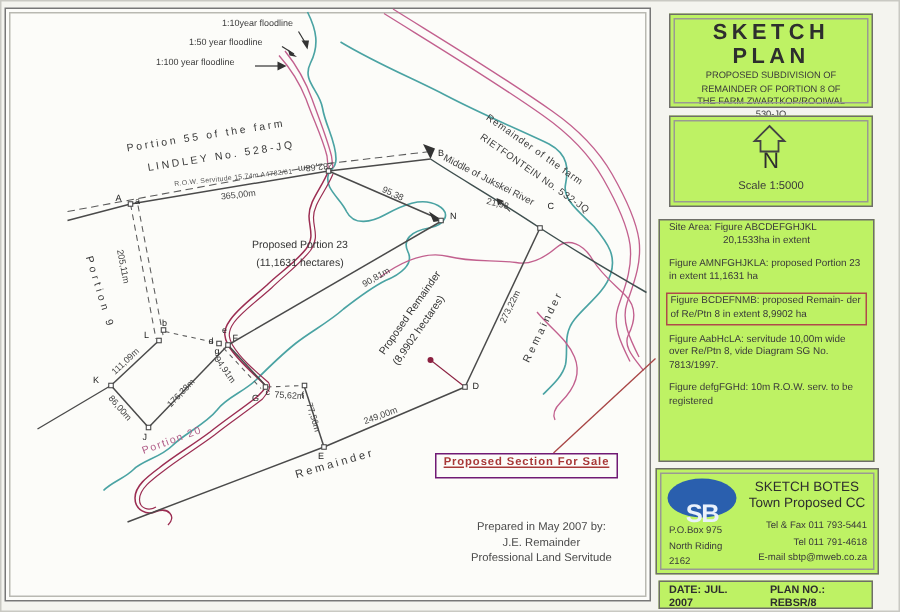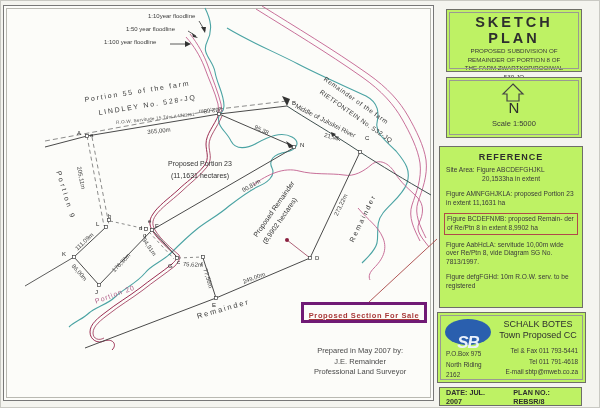--- a/index.html
+++ b/index.html
@@ -11,42 +11,42 @@
   .map-frame .inner{position:absolute;inset:2px;border:1px solid #b9b9b2;}
   svg.lines{position:absolute;left:0;top:0;z-index:3;}
   
   .ml{position:absolute;z-index:4;font-size:6px;color:#3c3c3c;white-space:nowrap;transform-origin:0 0;line-height:1;}
   .pt{font-size:6px;color:#222;}
   .dim{font-size:6px;color:#444;}
   .farm{font-size:7px;letter-spacing:1.8px;color:#3a3a3a;}
   .pink{color:#b05c87;}
   .tiny{font-size:4.6px;letter-spacing:.2px;color:#555;}
   .parcel{font-size:7px;color:#333;text-align:center;}
-  .sale-box{position:absolute;left:301px;top:302px;width:120px;height:15px;z-index:5;
-            border:3px solid #701a75;display:flex;align-items:flex-end;justify-content:center;}
+  .sale-box{position:absolute;left:290px;top:302px;width:120px;height:15px;z-index:5;
+            border:1px solid #701a75;display:flex;align-items:flex-start;justify-content:center;}
   .sale-box span{font-size:7.5px;font-weight:bold;letter-spacing:.6px;color:#a83838;text-decoration:underline;}
   .prepared{position:absolute;left:314px;top:346px;z-index:4;font-size:7.5px;line-height:10.5px;color:#4a4a4a;text-align:center;}
   
   .box{position:absolute;background:#bef264;border:1.2px solid #6e6e68;z-index:2;}
   .box .bx-inner{position:absolute;inset:2px;border:.8px solid #9a9a93;}
   .title-box{left:446px;top:9px;width:134px;height:61px;}
   .title-box h1{margin:4px 2px 1px;text-align:center;font-size:14.5px;font-weight:bold;letter-spacing:3px;color:#2e2e2e;}
   .title-box p{margin:0 2px;text-align:center;font-size:6.2px;line-height:8.6px;color:#3a3a3a;}
   .north-box{left:446px;top:77px;width:134px;height:59px;text-align:center;}
   .north-letter{font-size:15px;color:#2e2e2e;margin-top:24px;line-height:12px;}
   .north-scale{font-size:7.5px;color:#3a3a3a;margin-top:5px;text-align:center;}
   .ref-box{left:439px;top:146px;width:142px;height:160px;}
   .ref-box h2{margin:5px 0 3px;text-align:center;font-size:9px;font-weight:bold;letter-spacing:1px;color:#2e2e2e;}
   .ref-item{margin:0 4px 5px;font-size:6.6px;line-height:8.6px;color:#3a3a3a;padding:1px 2px;}
   .ref-item.hl{border:1px solid #b04a4a;}
   .ref-item .c2{display:block;text-align:center;}
   .co-box{left:437px;top:312px;width:147px;height:69px;}
   .logo{position:absolute;left:7px;top:6px;width:46px;height:26px;background:#2a5fae;border-radius:50%;
         display:flex;align-items:center;justify-content:center;}
-  .logo span{color:#eaf1fb;font-weight:bold;font-style:italic;font-size:17px;letter-spacing:-1px;margin-top:22px;}
+  .logo span{color:#eaf1fb;font-weight:bold;font-size:17px;letter-spacing:-1px;margin-top:22px;}
   .co-name{position:absolute;left:57px;top:6px;width:86px;text-align:center;font-size:9px;line-height:11px;color:#2e2e2e;}
   .co-addr{position:absolute;left:8px;top:36px;font-size:6.4px;line-height:10.5px;color:#3a3a3a;}
   .co-tel{position:absolute;right:7px;top:33px;text-align:right;font-size:6.4px;line-height:10.5px;color:#3a3a3a;}
   .date-box{left:439px;top:387px;width:141px;height:17px;display:flex;align-items:center;}
   .date-box span{font-size:7.2px;color:#2e2e2e;font-weight:bold;}
   .date-box .d1{margin-left:6px;}
   .date-box .d2{margin-left:12px;}
 </style>
 </head>
 <body>
@@ -185,40 +185,39 @@
   <div class="ml farm" style="left:348px;top:240px;transform:rotate(-64deg);letter-spacing:2px;">Remainder</div>
   <div class="ml farm pink" style="left:94px;top:298px;transform:rotate(-20deg);letter-spacing:1px;">Portion 20</div>
 
   <div class="sale-box">
     <span>Proposed Section For Sale</span>
   </div>
 
   <div class="prepared">
     <div>Prepared in May 2007 by:</div>
     <div>J.E. Remainder</div>
-    <div>Professional Land Surveyor</div>
+    <div>Professional Land Servitude</div>
   </div>
 
   <div class="box title-box">
     <div class="bx-inner"></div>
     <h1>SKETCH PLAN</h1>
     <p>PROPOSED SUBDIVISION OF</p>
     <p>REMAINDER OF PORTION 8 OF</p>
     <p>THE FARM ZWARTKOP/ROOIWAL</p>
     <p>530-JQ</p>
   </div>
 
   <div class="box north-box">
     <div class="bx-inner"></div>
     <div class="north-letter">N</div>
     <div class="north-scale">Scale 1:5000</div>
   </div>
 
   <div class="box ref-box">
-    <h2>REFERENCE</h2>
     <div class="ref-item">
       <span>Site Area: Figure ABCDEFGHJKL</span>
       <span class="c2">20,1533ha in extent</span>
     </div>
     <div class="ref-item">
       <span>Figure AMNFGHJKLA: proposed Portion</span>
       <span>23 in extent 11,1631 ha</span>
     </div>
     <div class="ref-item hl">
       <span>Figure BCDEFNMB: proposed Remain-</span>
@@ -234,21 +233,21 @@
       <span>to be registered</span>
     </div>
   </div>
 
   <div class="box co-box">
     <div class="bx-inner"></div>
     <div class="logo">
         <span>SB</span>
       </div>
     <div class="co-name">
-      <div>SCHALK BOTES</div>
+      <div>SKETCH BOTES</div>
       <div>Town Proposed CC</div>
     </div>
     <div class="co-addr">
       <div>P.O.Box 975</div>
       <div>North Riding</div>
       <div>2162</div>
     </div>
     <div class="co-tel">
       <div>Tel &amp; Fax 011 793-5441</div>
       <div>Tel 011 791-4618</div>

